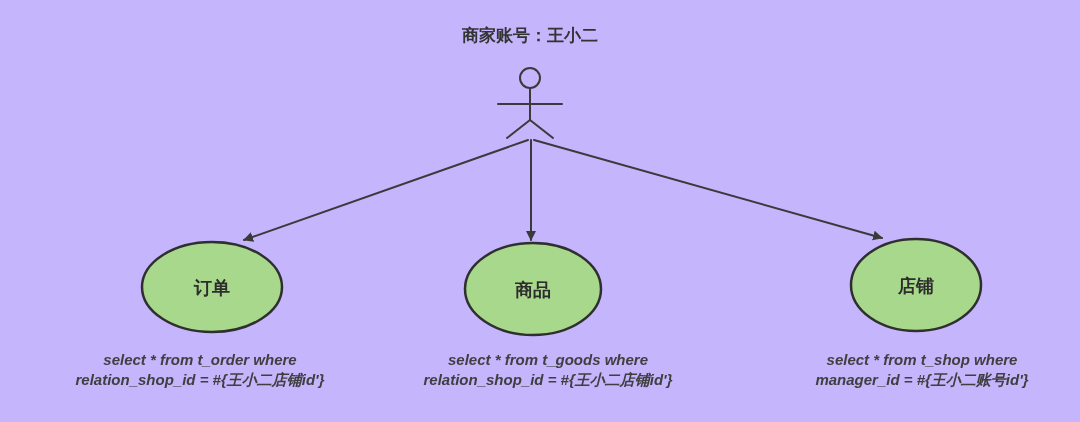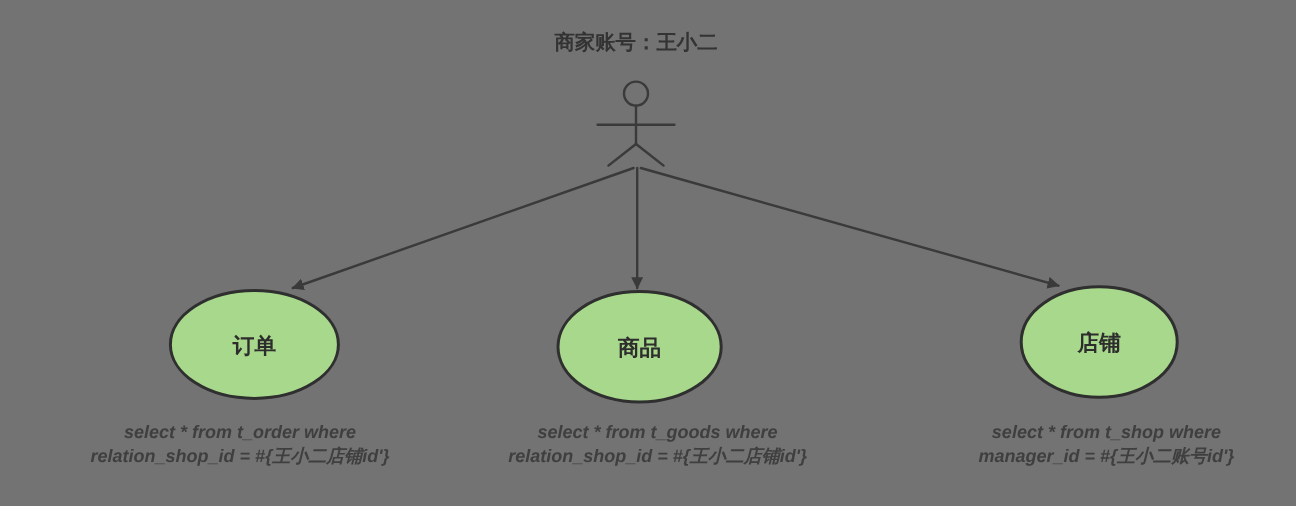--- a/index.html
+++ b/index.html
@@ -4,21 +4,21 @@
 <style>
   html, body {
     margin: 0;
     padding: 0;
     background: #ffffff;
   }
   .stage {
     position: relative;
     width: 1080px;
     height: 422px;
-    background: #737373;
+    background: #c4b5fd;
     overflow: hidden;
   }
   svg text {
     font-family: "Liberation Sans", "DejaVu Sans", sans-serif;
   }
   .title-text {
     font-size: 17px;
     font-weight: bold;
     fill: #333333;
   }

